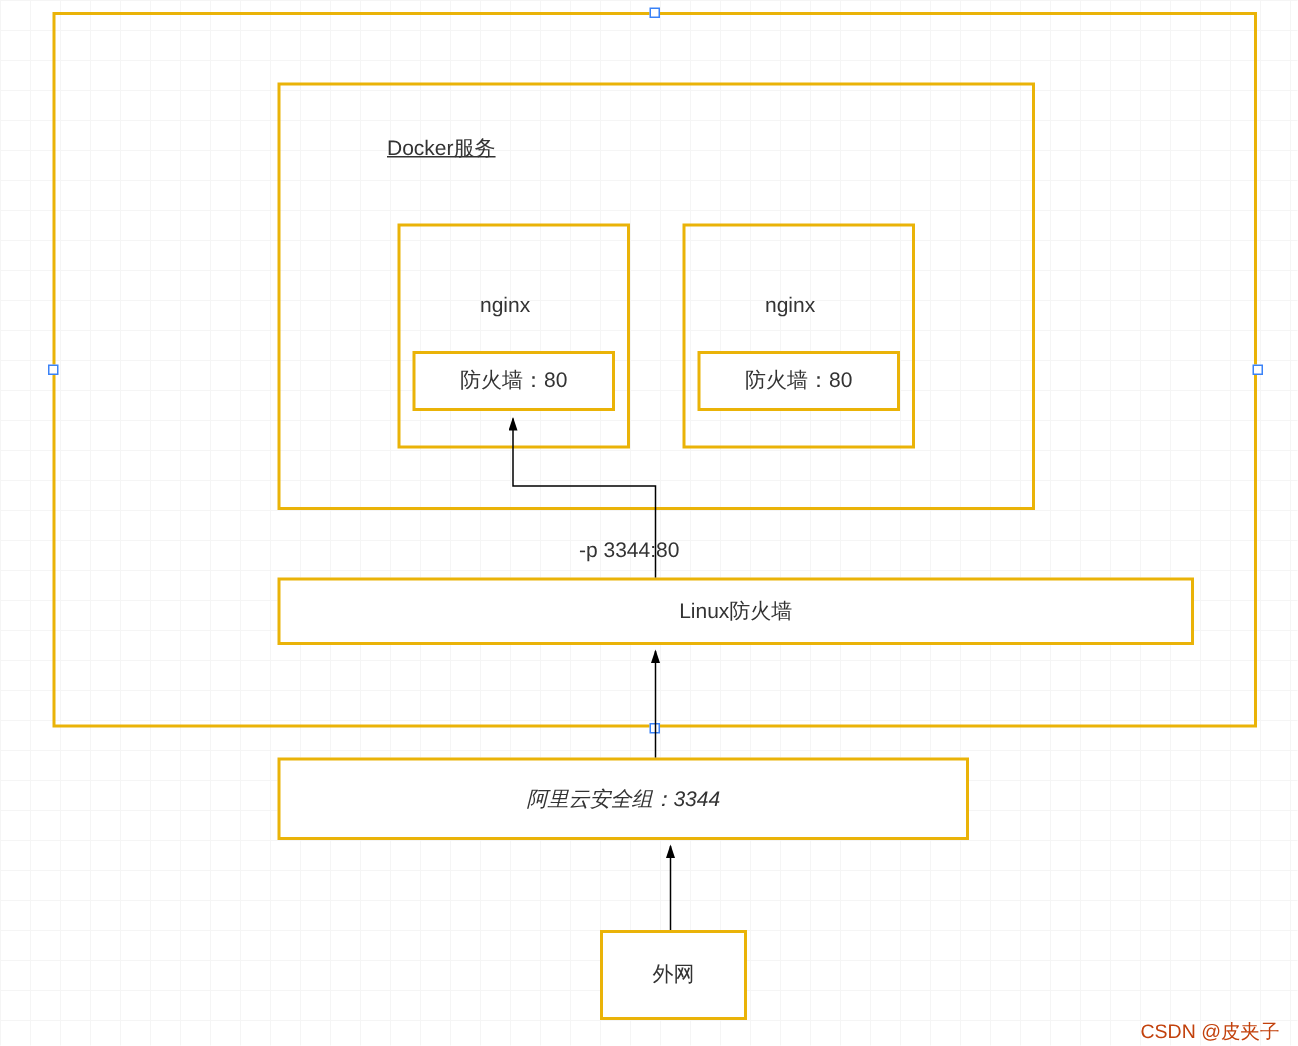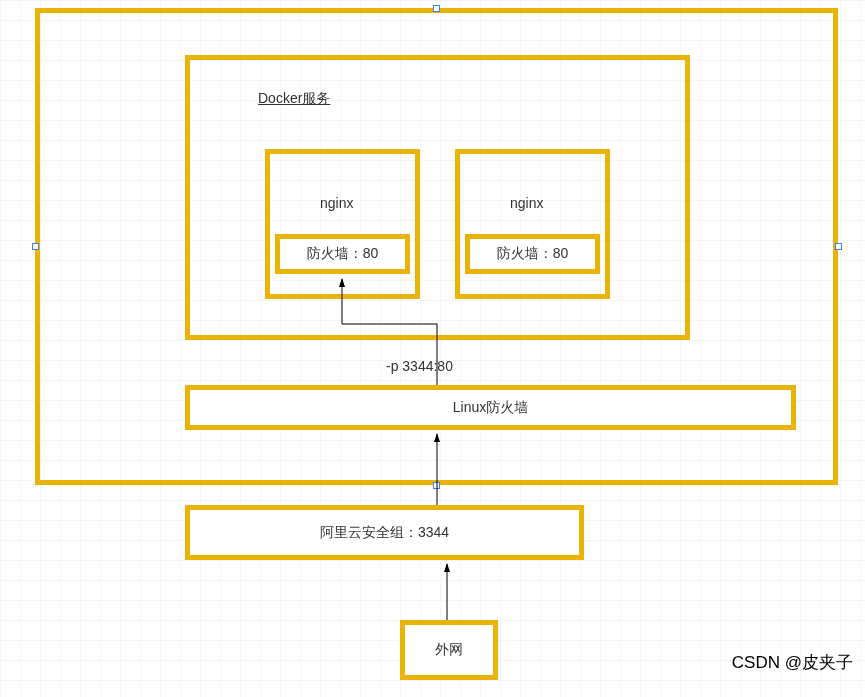--- a/index.html
+++ b/index.html
@@ -11,21 +11,21 @@
       font-size: 14px;
       color: #333;
       background: #fff;
       background-image:
         linear-gradient(#f5f5f5 1px, transparent 1px),
         linear-gradient(90deg, #f5f5f5 1px, transparent 1px);
       background-size: 20px 20px;
     }
     .box {
       position: absolute;
-      border: 5px solid #eab308;
+      border: 2px solid #eab308;
       background: #fff;
       display: flex;
       align-items: center;
       justify-content: center;
     }
     .label-only {
       position: absolute;
       background: transparent;
     }
     .handle {
@@ -39,23 +39,23 @@
       position: absolute;
       left: 0;
       top: 0;
       width: 865px;
       height: 697px;
       pointer-events: none;
     }
     .watermark {
       position: absolute;
       right: 12px;
-      bottom: 23px;
-      color: #000000;
-      font-size: 17px;
+      bottom: 0;
+      color: #c2410c;
+      font-size: 13px;
     }
   </style>
 </head>
 <body>
 
 <div class="box" style="left:35px; top:8px; width:803px; height:477px; background:transparent;"></div>
 
 <div class="handle" style="left:433px; top:5px;"></div>
 <div class="handle" style="left:433px; top:482px;"></div>
 <div class="handle" style="left:32px; top:243px;"></div>
@@ -75,21 +75,21 @@
 <div class="box" style="left:465px; top:234px; width:135px; height:40px;">
   <span>防火墙：80</span>
 </div>
 
 <div class="label-only" style="left:386px; top:358px;">-p 3344:80</div>
 
 <div class="box" style="left:185px; top:385px; width:611px; height:45px;">
   <span>Linux防火墙</span>
 </div>
 
-<div class="box" style="left:185px; top:505px; width:399px; height:55px;">
+<div class="box" style="left:185px; top:505px; width:461px; height:55px;font-style:italic;">
   <span>阿里云安全组：3344</span>
 </div>
 
 <div class="box" style="left:400px; top:620px; width:98px; height:60px;">
   <span>外网</span>
 </div>
 
 <svg class="conn">
   <defs>
     <marker id="arrow" markerWidth="10" markerHeight="10" refX="8" refY="3" orient="auto" markerUnits="strokeWidth">

